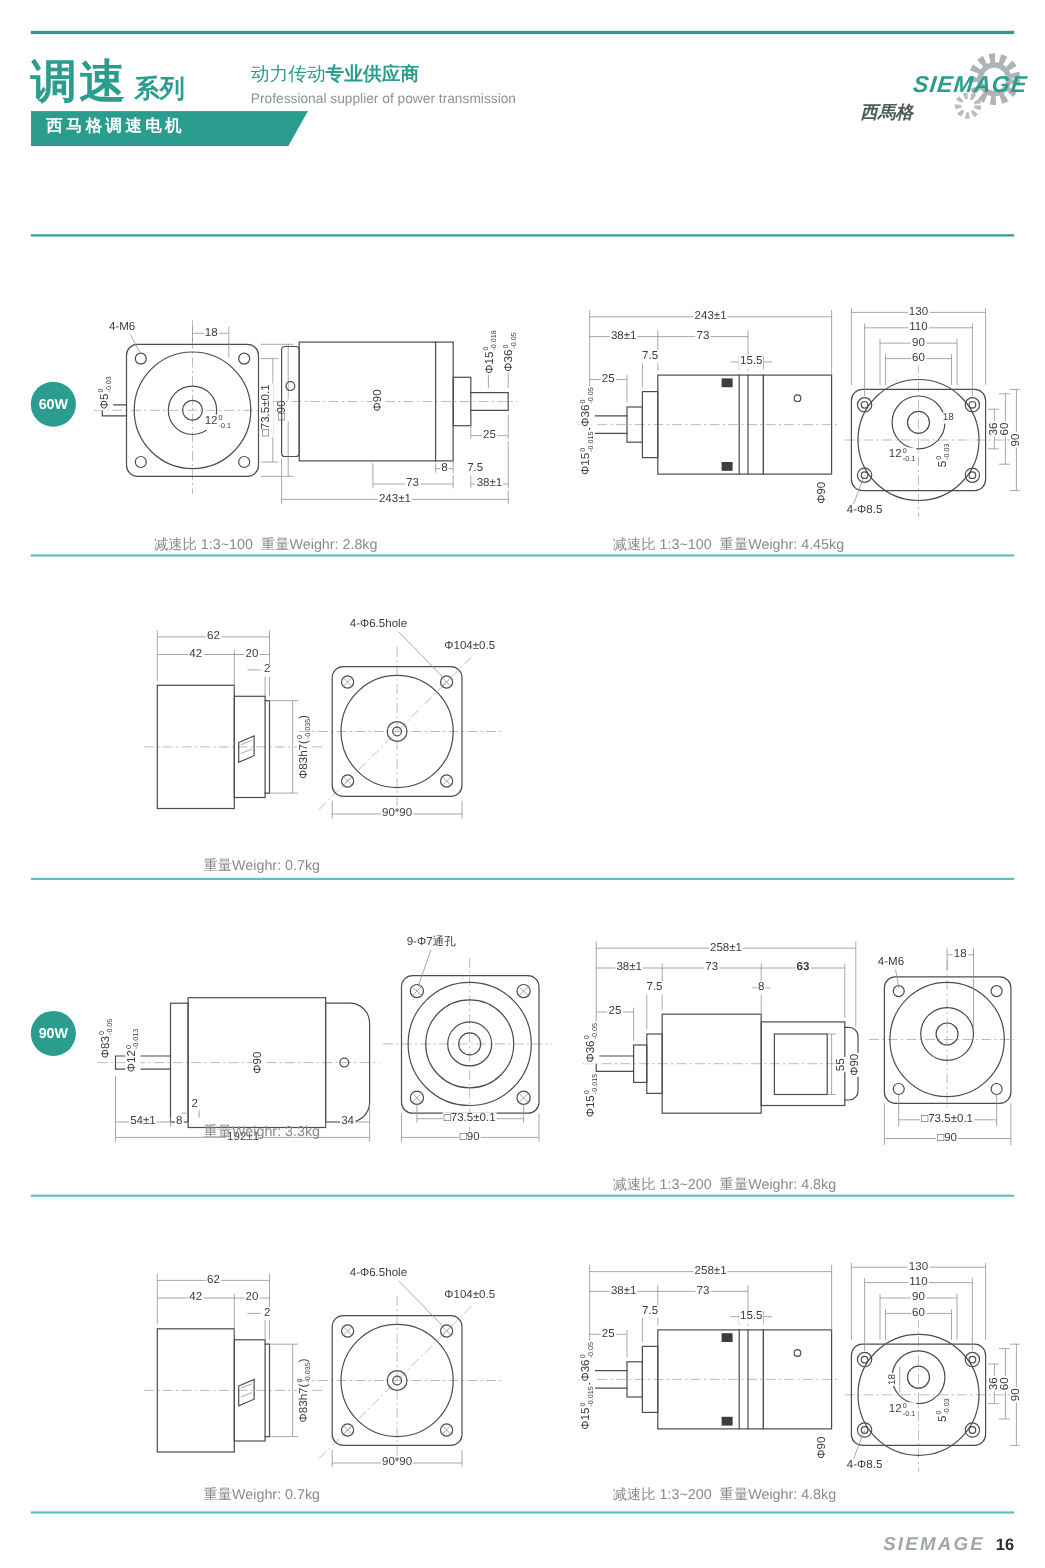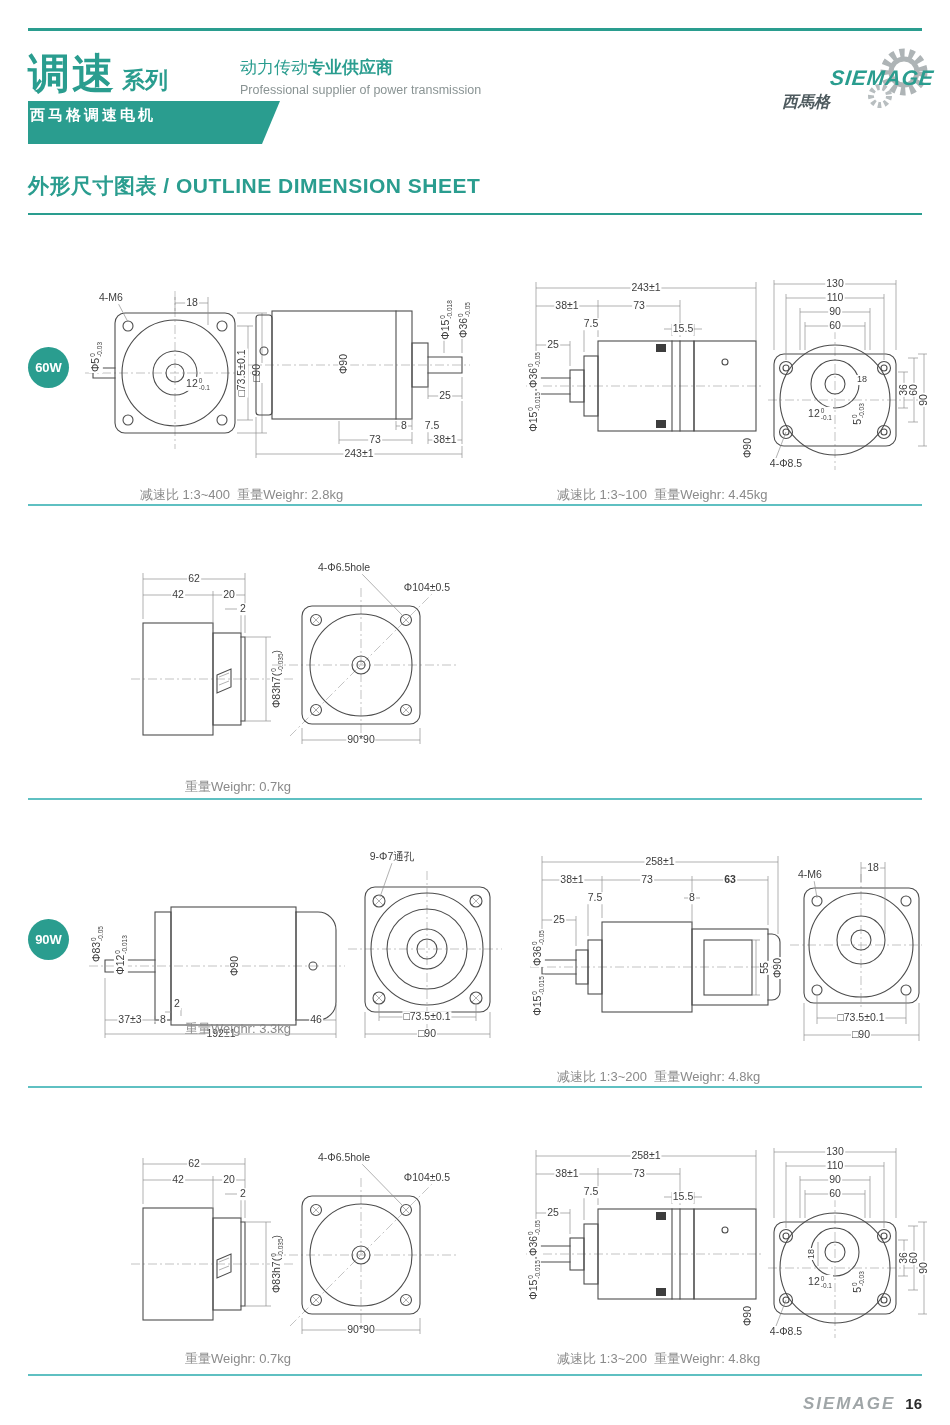--- a/index.html
+++ b/index.html
@@ -7,29 +7,29 @@
   body{background:#fff;font-family:"Liberation Sans","DejaVu Sans",sans-serif;}
   .page{position:relative;width:950px;height:1425px;background:#fff;overflow:hidden;}
   .rule{position:absolute;left:28px;width:894px;background:var(--teal);}
   .top-rule{top:28px;height:3px;}
   .title-rule{top:213px;height:2px;}
   .sep{position:absolute;left:28px;width:894px;height:2px;background:var(--sep);}
   
   .series{position:absolute;left:28px;top:46px;color:var(--teal);white-space:nowrap;}
   .series-big{font-size:42px;font-weight:800;letter-spacing:2px;}
   .series-small{font-size:23px;font-weight:700;margin-left:6px;}
-  .banner-dark{position:absolute;left:28px;top:101px;width:252px;height:43px;background:var(--teal);
+  .banner-dark{position:absolute;left:28px;top:101px;width:252px;height:32px;background:var(--teal);
     clip-path:polygon(0 0,100% 0,calc(100% - 18px) 100%,0 100%);
-    color:#fff;font-size:15px;font-weight:700;letter-spacing:3px;line-height:27px;padding-left:2px;}
+    color:#fff;font-size:15px;font-weight:700;letter-spacing:3px;line-height:27px;padding-left:14px;}
   .banner-light{position:absolute;left:446px;top:102px;width:364px;height:25px;background:var(--teal-light);
     clip-path:polygon(18px 0,100% 0,100% 100%,0 100%);
     display:flex;align-items:center;gap:26px;padding-left:56px;}
   .banner-light .motto{color:var(--teal);font-size:12px;letter-spacing:3px;font-weight:600;}
   .banner-light .site{color:#187a74;font-size:13px;font-weight:800;font-style:italic;}
-  .slogan{position:absolute;left:240px;top:56px;}
+  .slogan{position:absolute;left:228px;top:56px;}
   .slogan-cn{font-size:17px;color:var(--teal);}
   .slogan-cn b{font-weight:800;}
   .slogan-en{font-size:12.5px;color:#8a9494;margin-top:4px;}
   .logo{position:absolute;left:782px;top:52px;width:152px;height:80px;}
   .logo .gears{position:absolute;right:4px;top:-6px;z-index:0;}
   .logo-en{position:relative;z-index:1;display:block;text-align:right;color:var(--teal);
     font-size:21px;font-weight:800;font-style:italic;letter-spacing:1px;transform:skewX(-6deg);margin-top:14px;}
   .logo-cn{position:relative;z-index:1;display:block;color:#4e5a5e;
     font-size:16px;font-weight:700;font-style:italic;margin-top:2px;}
   
@@ -72,21 +72,20 @@
   <div class="logo">
     <svg class="gears" width="64" height="64">
       <circle cx="38" cy="26" r="19" fill="none" stroke="#aeb4b6" stroke-width="9" stroke-dasharray="5 4.4"></circle>
       <circle cx="38" cy="26" r="13" fill="none" stroke="#aeb4b6" stroke-width="5"></circle>
       <circle cx="14" cy="50" r="9" fill="none" stroke="#b8bec0" stroke-width="6" stroke-dasharray="3.4 3"></circle>
     </svg>
     <span class="logo-en">SIEMAGE</span>
     <span class="logo-cn">西馬格</span>
   </div>
 
-  <h1 class="page-title">外形尺寸图表 / OUTLINE DIMENSION SHEET</h1>
   <div class="rule title-rule"></div>
 
   <div class="badge" style="top:347px">60W</div>
   <div class="badge" style="top:919px">90W</div>
 
   <div class="fig" style="left:85px;top:285px;width:200px;height:185px">
     <svg width="200" height="185">
       <line class="cl" x1="0" y1="88" x2="168" y2="88"></line>
         <line class="cl" x1="90" y1="6" x2="90" y2="164"></line>
       <rect class="ln" x="30" y="28" width="120" height="120" rx="10"></rect>
@@ -297,21 +296,21 @@
         <span>60</span>
       </span>
       <span class="dim-label" style="left: 400px; top: 128px; transform: translate(-50%, -50%) rotate(-90deg);">
         <span>90</span>
       </span>
       <span class="dim-label" style="left: 262px; top: 192px; transform: translate(-50%, -50%);">
         <span>4-Φ8.5</span>
       </span>
     </div>
 
-  <span class="caption" style="left:140px;top:486px">减速比 1:3~400  重量Weighr: 2.8kg</span>
+  <span class="caption" style="left:140px;top:486px">减速比 1:3~100  重量Weighr: 2.8kg</span>
   <span class="caption" style="left:557px;top:486px">减速比 1:3~100  重量Weighr: 4.45kg</span>
   <div class="sep" style="top:504px"></div>
 
   <div class="fig" style="left:125px;top:565px;width:175px;height:180px">
     <svg width="175" height="180">
       <line class="cl" x1="6" y1="114" x2="168" y2="114"></line>
       <rect class="ln" x="18" y="58" width="70" height="112"></rect>
       <rect class="ln" x="88" y="68" width="28" height="92"></rect>
       <path class="ln" d="M116,72 h4 v84 h-4"></path>
       <path class="ln" d="M92,110 L106,104 V122 L92,128 Z"></path>
@@ -405,27 +404,27 @@
           <span>-0.013</span>
         </span>
       </span>
       <span class="dim-label" style="left: 150px; top: 114px; transform: translate(-50%, -50%) rotate(-90deg);">
         <span>Φ90</span>
       </span>
       <span class="dim-label" style="left: 92px; top: 152px; transform: translate(-50%, -50%);">
         <span>2</span>
       </span>
       <span class="dim-label" style="left: 45px; top: 168px; transform: translate(-50%, -50%);">
-        <span>37±3</span>
+        <span>54±1</span>
       </span>
       <span class="dim-label" style="left: 78px; top: 168px; transform: translate(-50%, -50%);">
         <span>8</span>
       </span>
       <span class="dim-label" style="left: 231px; top: 168px; transform: translate(-50%, -50%);">
-        <span>46</span>
+        <span>34</span>
       </span>
       <span class="dim-label" style="left: 136px; top: 182px; transform: translate(-50%, -50%);">
         <span>192±1</span>
       </span>
     </div>
 
   <div class="fig" style="left:330px;top:845px;width:185px;height:200px">
     <svg width="185" height="200">
       <line class="cl" x1="18" y1="104" x2="172" y2="104"></line>
         <line class="cl" x1="97" y1="26" x2="97" y2="186"></line>

